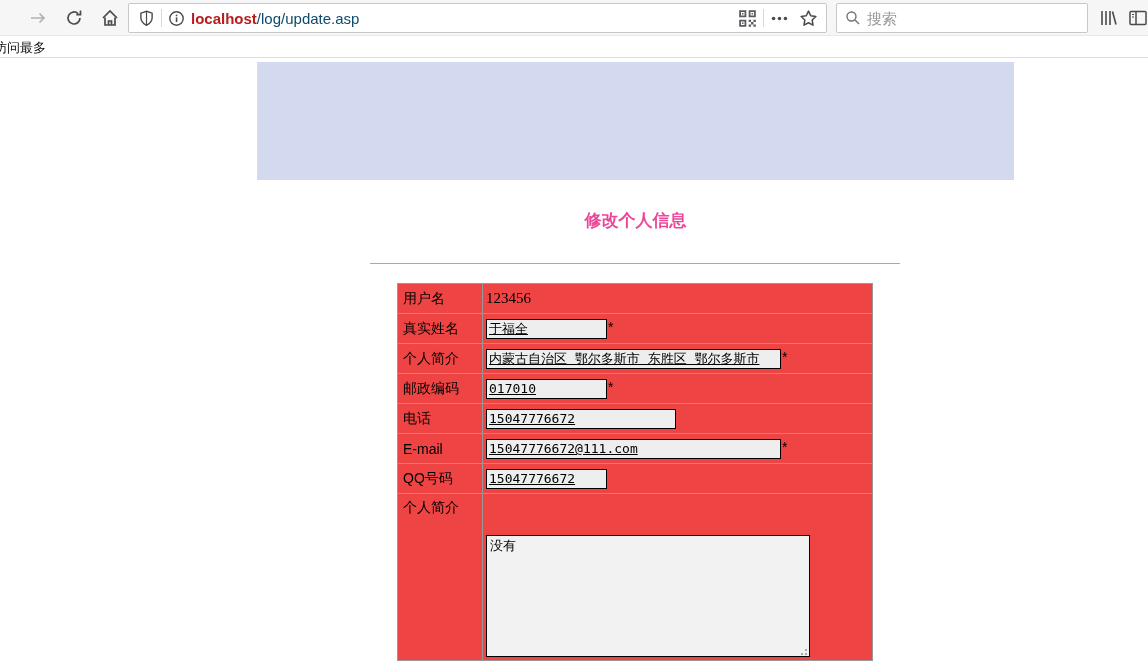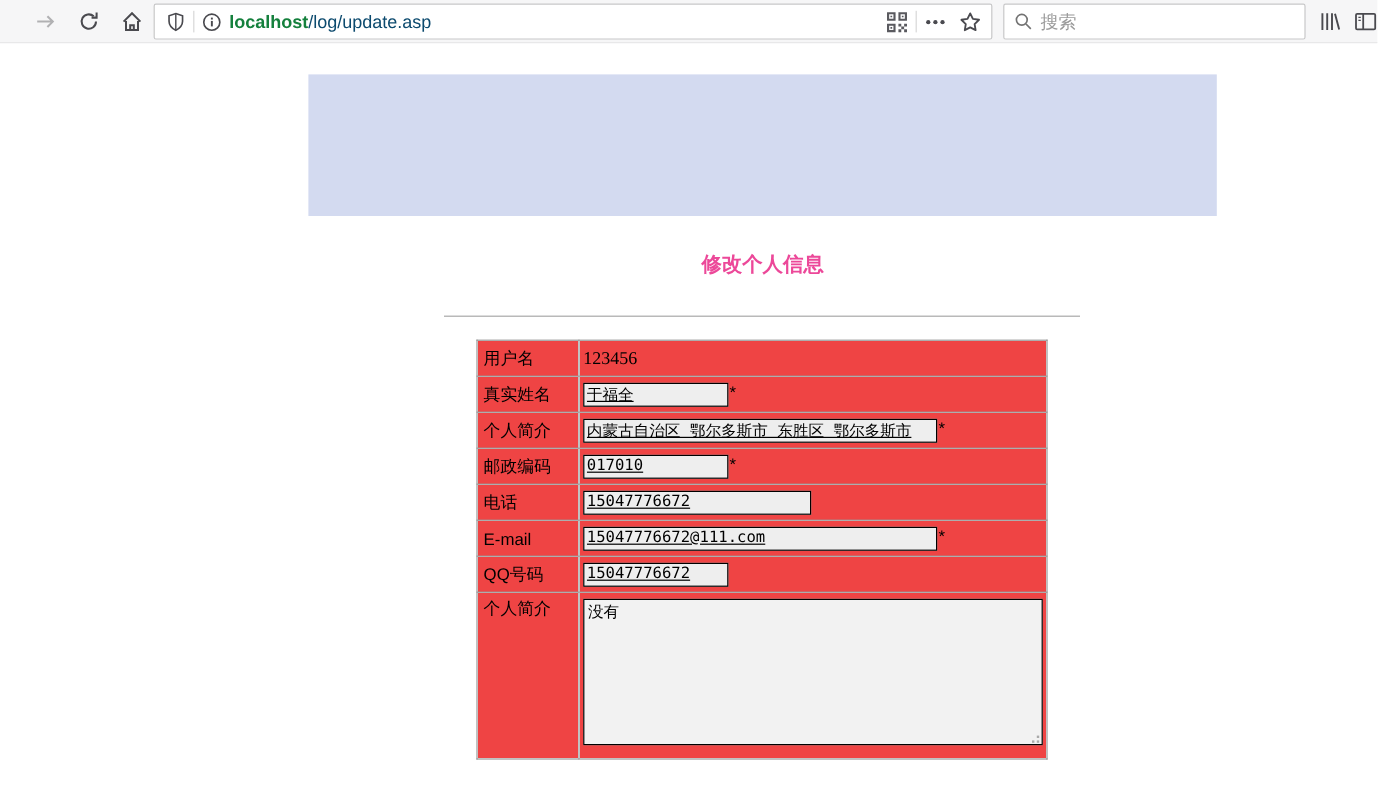--- a/index.html
+++ b/index.html
@@ -9,21 +9,21 @@
 
   
   .toolbar { position:absolute; left:0; top:0; width:1148px; height:36px;
              background:#f6f6f7; border-bottom:1px solid #e8e8e9; }
   .navbtn { position:absolute; top:8px; width:20px; height:20px; cursor:pointer; }
   .urlbar { position:absolute; left:128px; top:3px; width:699px; height:30px;
             background:#fff; border:1px solid #c8c8c9; border-radius:2px;
             display:flex; align-items:center; }
   .urlbar .sep { width:1px; height:18px; background:#d7d7d8; margin:0 6px; }
   .url-text { font-size:15px; margin-left:6px; white-space:nowrap; }
-  .url-host { color:#15803d; }
+  .url-host { color:#b91c1c; }
   .url-path { color:#0c4a6e; }
   .urlbar .right { margin-left:auto; display:flex; align-items:center; }
   .searchbar { position:absolute; left:836px; top:3px; width:252px; height:30px;
                background:#fff; border:1px solid #c8c8c9; border-radius:2px;
                display:flex; align-items:center; padding-left:8px; }
   .searchbar input { border:none; outline:none; font-size:15px; width:170px;
                      margin-left:6px; background:transparent;
                      font-family:"Liberation Sans", sans-serif; }
   .searchbar input::placeholder { color:#9a9a9a; opacity:1; }
   .bookmarksbar { position:absolute; left:0; top:36px; width:1148px; height:22px;
@@ -56,24 +56,24 @@
   .w120 { width:121px; } .w190 { width:190px; } .w293 { width:295px; }
   .req { font-size:14px; color:#000; margin-left:1px; }
   .radio { display:inline-block; width:13px; height:13px; border-radius:50%;
            border:1px solid #8b8b8b; background:linear-gradient(#fdfdfd,#d5d5d5);
            position:relative; vertical-align:-2px; margin-right:3px; cursor:pointer; }
   .radio.checked::after { content:""; position:absolute; left:3px; top:3px;
            width:5px; height:5px; border-radius:50%;
            background:radial-gradient(circle at 35% 35%, #6f9be0, #1b4fb8); }
   .radio-label { font-size:14px; margin-right:12px; }
   .ta-wrap { position:relative; display:inline-block; }
-  textarea.tta { width:383px; height:122px; background:#f2f2f2;
+  textarea.tta { width:324px; height:122px; background:#f2f2f2;
                  border:1px solid #000; resize:none; overflow:hidden;
                  font-family:"DejaVu Sans Mono", monospace; font-size:13px;
-                 padding:1px 3px; outline:none; }
+                 padding:1px 3px; outline:none;margin-top:36px; }
   .grip { position:absolute; right:3px; bottom:5px; width:8px; height:8px; }
   .grip i { position:absolute; width:2px; height:2px; background:#a9a9a9; }
   .grip i:nth-child(1){ right:0; bottom:0; }
   .grip i:nth-child(2){ right:4px; bottom:0; }
   .grip i:nth-child(3){ right:0; bottom:4px; }
 </style>
 </head>
 <body>
 
 <div class="stage">
@@ -167,20 +167,23 @@
       <span class="icon">
         <svg width="20" height="20" viewBox="0 0 20 20">
             <rect x="2" y="3.5" width="16" height="13" rx="1" fill="none" stroke="#4a4a4f" stroke-width="1.5"></rect>
             <path d="M8 3.5v13" stroke="#4a4a4f" stroke-width="1.5"></path>
             <path d="M4 6.5h2M4 9h2" stroke="#4a4a4f" stroke-width="1.2"></path>
           </svg>
       </span>
     </span>
   </div>
 
+  <div class="bookmarksbar">
+    <span class="bm-item">访问最多</span>
+  </div>
 
   <div class="content">
 
     <div class="banner" style="background: rgb(211, 218, 240);"></div>
 
     <div class="page-title" style="color: #ec4899;">修改个人信息</div>
 
     <div class="rule"></div>
 
     <table class="form">

